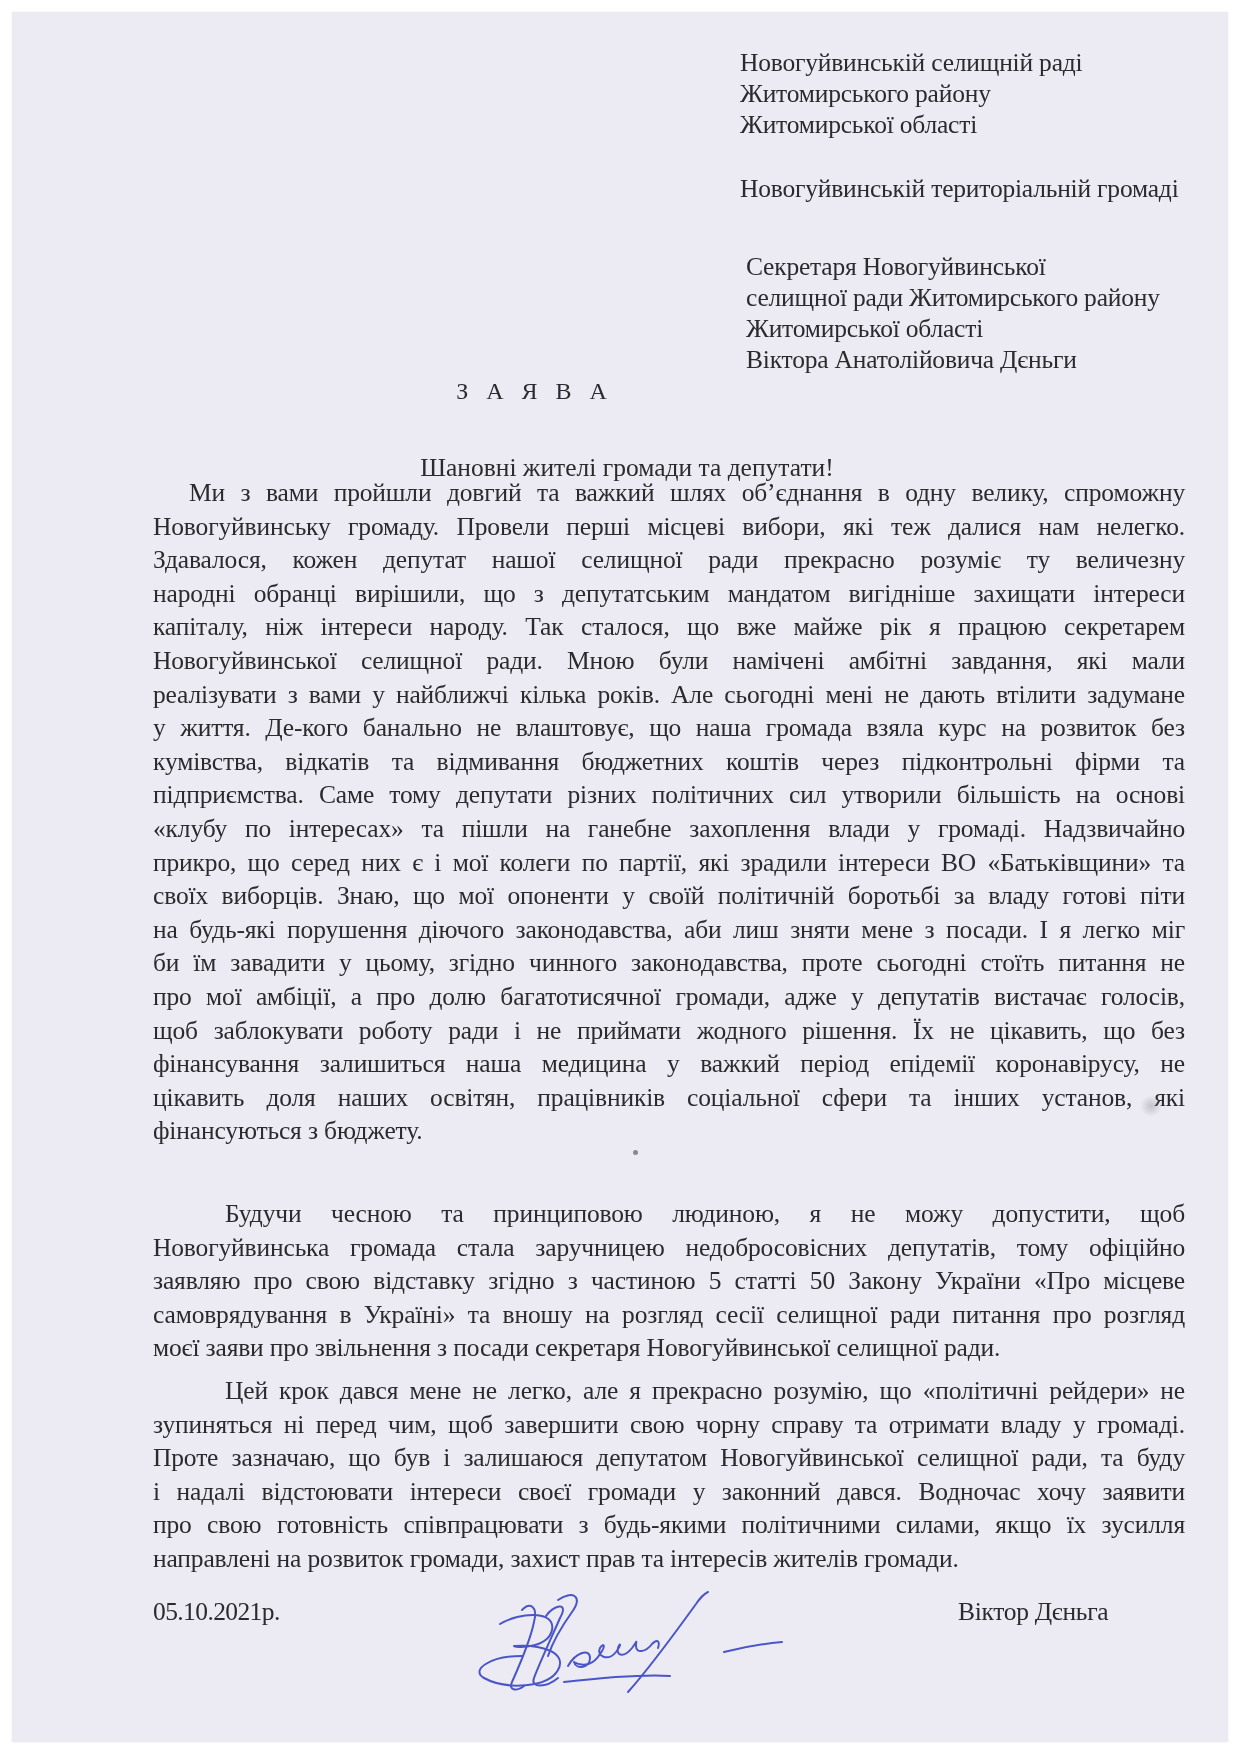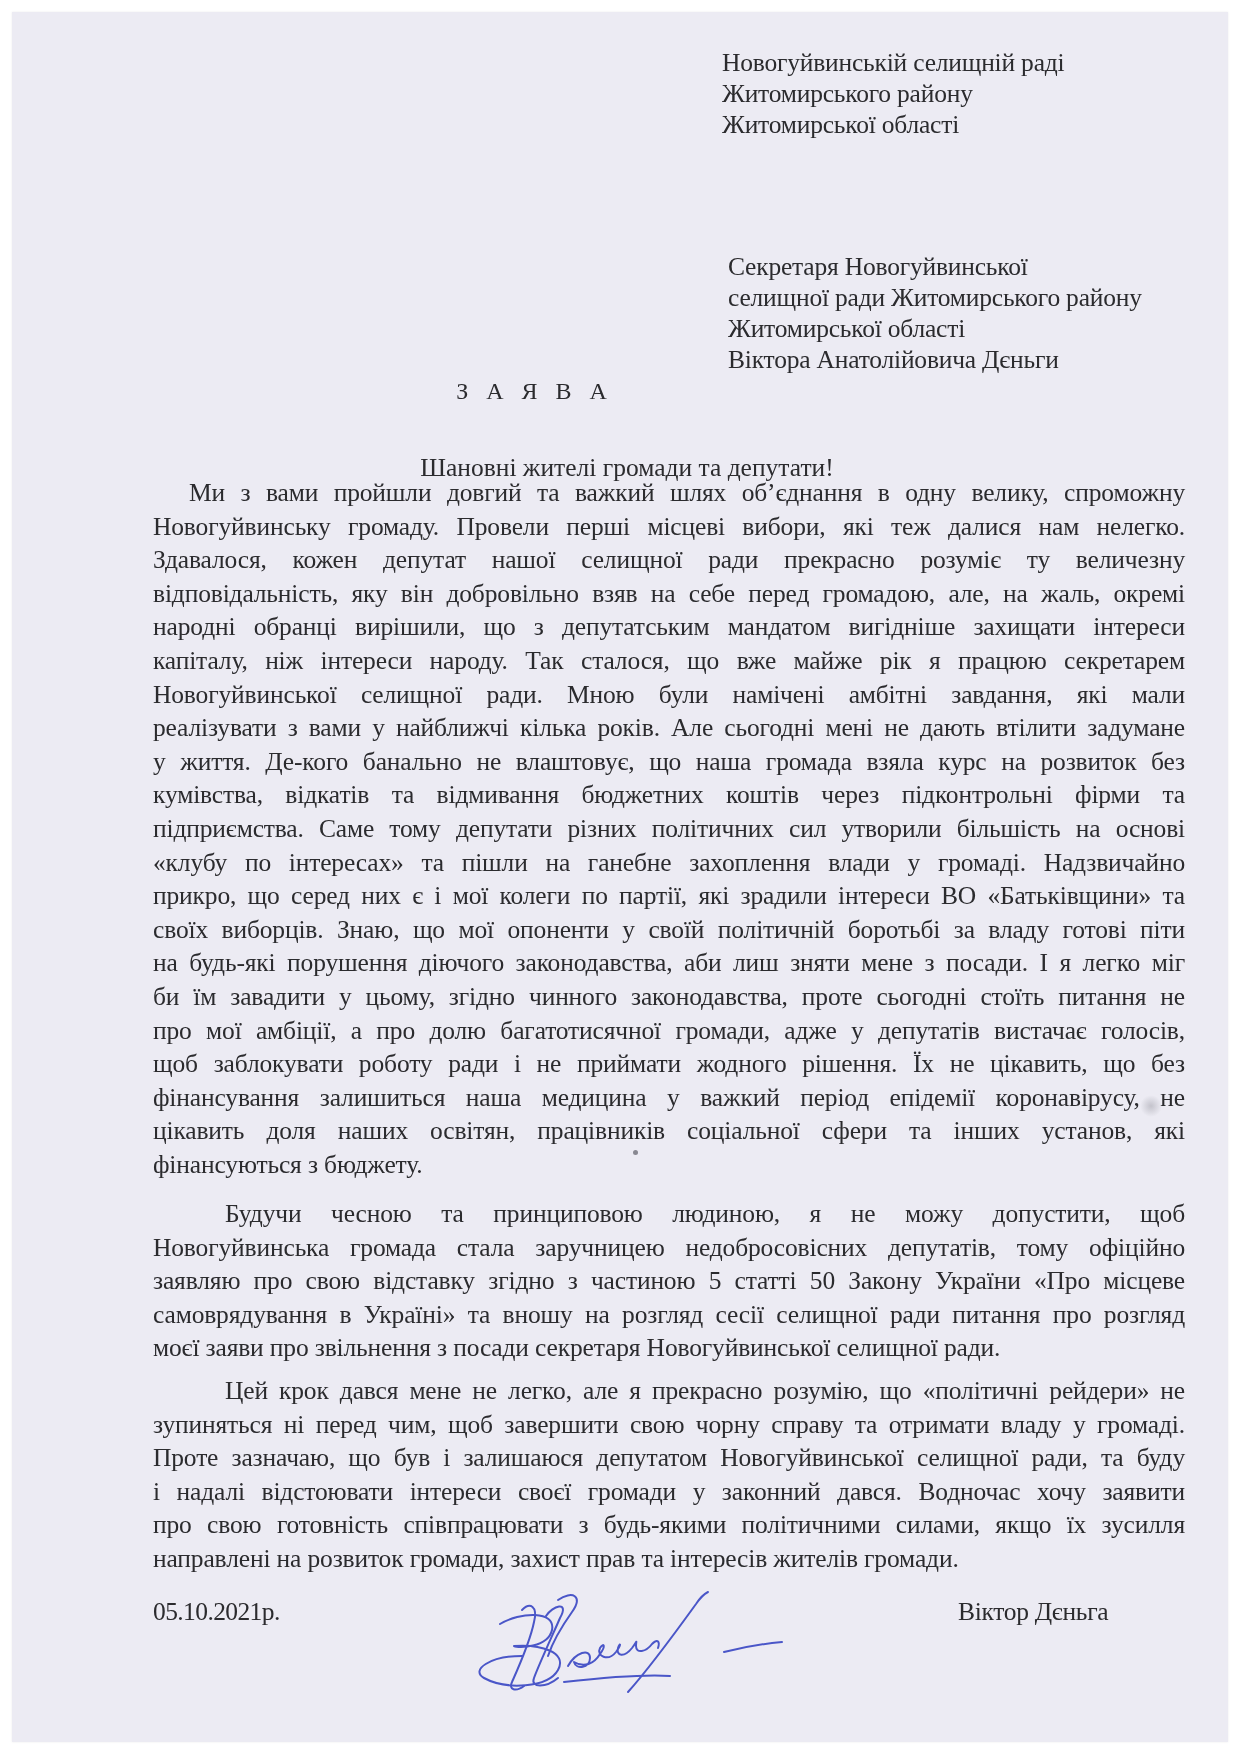--- a/index.html
+++ b/index.html
@@ -23,21 +23,21 @@
       height: 1730px;
       background: #ecebf3;
       box-shadow: 0 0 2px rgba(0,0,0,0.08);
     }
     .addressee {
       position: absolute;
       font-size: 25.5px;
       line-height: 31px;
       letter-spacing: -0.2px;
     }
-    .addressee div { white-space: nowrap; }
+    .addressee div { white-space: nowrap; margin-left: 18px; }
     .addr-1 { left: 710px; top: 35px; }
     .addr-2 { left: 710px; top: 161px; }
     .addr-3 { left: 716px; top: 239px; }
 
     .title {
       position: absolute;
       left: 0;
       width: 1048px;
       top: 378px;
       text-align: center;
@@ -127,37 +127,39 @@
 <body>
 
 <div class="page">
 
   <div class="addressee addr-1">
     <div>Новогуйвинській селищній раді</div>
     <div>Житомирського району</div>
     <div>Житомирської області</div>
   </div>
 
+  <div class="addressee addr-2">
+    <div>Новогуйвинській територіальній громаді</div>
+  </div>
 
   <div class="addressee addr-3">
     <div>Секретаря Новогуйвинської</div>
     <div>селищної ради Житомирського району</div>
     <div>Житомирської області</div>
     <div>Віктора Анатолійовича Дєньги</div>
   </div>
 </div>
 
 <div class="title">З А Я В А</div>
 <div class="greeting">Шановні жителі громади та депутати!</div>
 
 <div class="para p1">
   <span class="line indent1">Ми з вами пройшли довгий та важкий шлях об’єднання в одну велику, спроможну</span>
   <span class="line">Новогуйвинську громаду. Провели перші місцеві вибори, які теж далися нам нелегко.</span>
   <span class="line">Здавалося, кожен депутат нашої селищної ради прекрасно розуміє ту величезну</span>
-  <span class="line">відповідальність, яку він добровільно взяв на себе перед громадою, але, на жаль, окремі</span>
   <span class="line">народні обранці вирішили, що з депутатським мандатом вигідніше захищати інтереси</span>
   <span class="line">капіталу, ніж інтереси народу. Так сталося, що вже майже рік я працюю секретарем</span>
   <span class="line">Новогуйвинської селищної ради. Мною були намічені амбітні завдання, які мали</span>
   <span class="line">реалізувати з вами у найближчі кілька років. Але сьогодні мені не дають втілити задумане</span>
   <span class="line">у життя. Де-кого банально не влаштовує, що наша громада взяла курс на розвиток без</span>
   <span class="line">кумівства, відкатів та відмивання бюджетних коштів через підконтрольні фірми та</span>
   <span class="line">підприємства. Саме тому депутати різних політичних сил утворили більшість на основі</span>
   <span class="line">«клубу по інтересах» та пішли на ганебне захоплення влади у громаді. Надзвичайно</span>
   <span class="line">прикро, що серед них є і мої колеги по партії, які зрадили інтереси ВО «Батьківщини» та</span>
   <span class="line">своїх виборців. Знаю, що мої опоненти  у своїй політичній боротьбі за владу готові піти</span>

